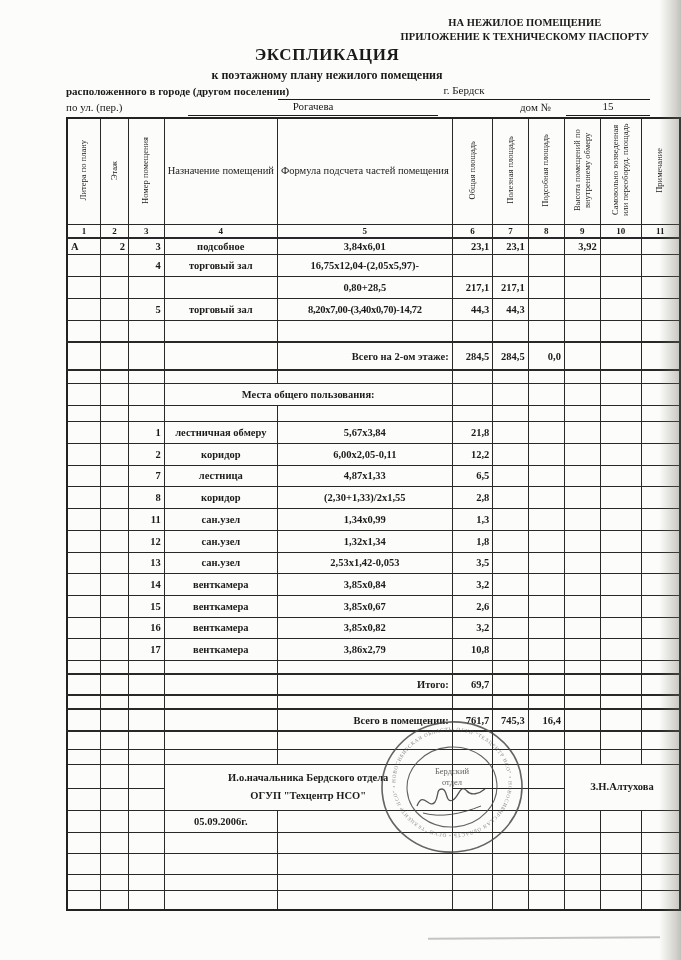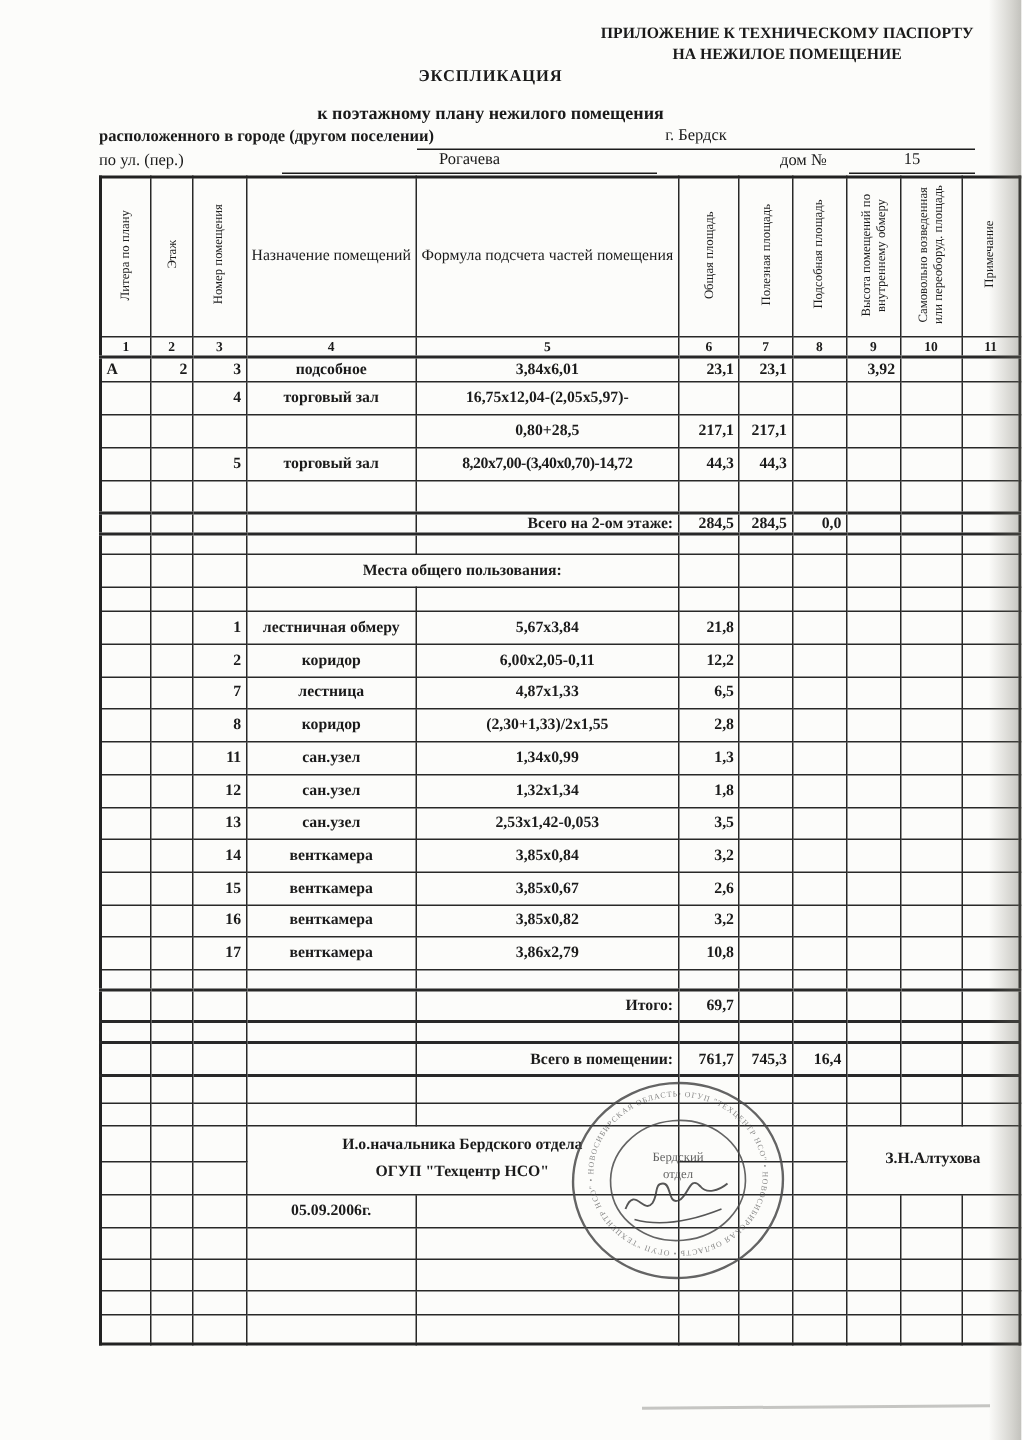--- a/index.html
+++ b/index.html
@@ -4,21 +4,21 @@
 <style>
   html,body{margin:0;padding:0;}
   body{
     width:681px;height:960px;position:relative;overflow:hidden;
     background:#fcfcfa;color:#1a1a1a;
     font-family:"Liberation Serif","DejaVu Serif",serif;
   }
   .abs{position:absolute;}
   
   .corner-note{top:16px;right:32px;text-align:center;font-weight:bold;font-size:10.5px;line-height:1.3;white-space:nowrap;}
-  .doc-title{top:45px;left:0;right:27px;text-align:center;font-weight:bold;font-size:11px;letter-spacing:.6px;}
+  .doc-title{top:45px;left:0;right:27px;text-align:center;font-weight:bold;font-size:17px;letter-spacing:.6px;}
   .doc-subtitle{top:68px;left:0;right:27px;text-align:center;font-weight:bold;font-size:12px;}
   .addr-label{font-size:11px;white-space:nowrap;}
   .uline{border-bottom:1.5px solid #1c1c1c;text-align:center;font-size:11px;height:15px;}
   
   table.expl{border-collapse:collapse;table-layout:fixed;border:2px solid #222;}
   table.expl td{
     border:1px solid #282828;padding:0 3px;font-size:10.5px;font-weight:bold;
     white-space:nowrap;overflow:hidden;vertical-align:middle;color:#1b1b1b;
   }
   tr.hdr td{font-weight:normal;vertical-align:middle;}
@@ -38,22 +38,22 @@
   
   .scan-edge{top:0;right:0;width:22px;height:100%;
     background:linear-gradient(to right,rgba(120,118,110,0),rgba(115,112,100,.28) 70%,rgba(100,98,88,.38));}
   .scan-line{top:937px;left:428px;width:232px;height:2px;background:rgba(95,95,88,.35);transform:rotate(-.4deg);}
   .stamp-svg{left:377px;top:718px;width:150px;height:138px;opacity:.85;pointer-events:none;}
 </style>
 </head>
 <body>
 
 <div class="abs corner-note">
+  <div>НА НЕЖИЛОЕ ПОМЕЩЕНИЕ</div>
   <div>ПРИЛОЖЕНИЕ К ТЕХНИЧЕСКОМУ ПАСПОРТУ</div>
-  <div>НА НЕЖИЛОЕ ПОМЕЩЕНИЕ</div>
 </div>
 
 <div class="abs doc-title">ЭКСПЛИКАЦИЯ</div>
 <div class="abs doc-subtitle">к поэтажному плану нежилого помещения</div>
 
 <div class="abs addr-label" style="left:66px;top:85px;font-weight:bold;">расположенного в городе (другом поселении)</div>
 <div class="abs uline" style="left:278px;top:84px;width:372px;">
   <span>г. Бердск</span>
 </div>
 
@@ -165,21 +165,21 @@
         <td class="al-rt"></td>
         <td class="al-ct"></td>
         <td class="al-ct"></td>
         <td class="al-rt"></td>
         <td class="al-rt"></td>
         <td class="al-rt"></td>
         <td class="al-rt"></td>
         <td class="al-ct"></td>
         <td class="al-ct"></td>
       </tr>
-      <tr class="tb" style="height: 14px;">
+      <tr class="tb" style="height: 28px;">
         <td class="al-lt"></td>
         <td class="al-rt"></td>
         <td class="al-rt"></td>
         <td class="al-ct"></td>
         <td class="al-rt">Всего на 2-ом этаже:</td>
         <td class="al-rt">284,5</td>
         <td class="al-rt">284,5</td>
         <td class="al-rt">0,0</td>
         <td class="al-rt"></td>
         <td class="al-ct"></td>

